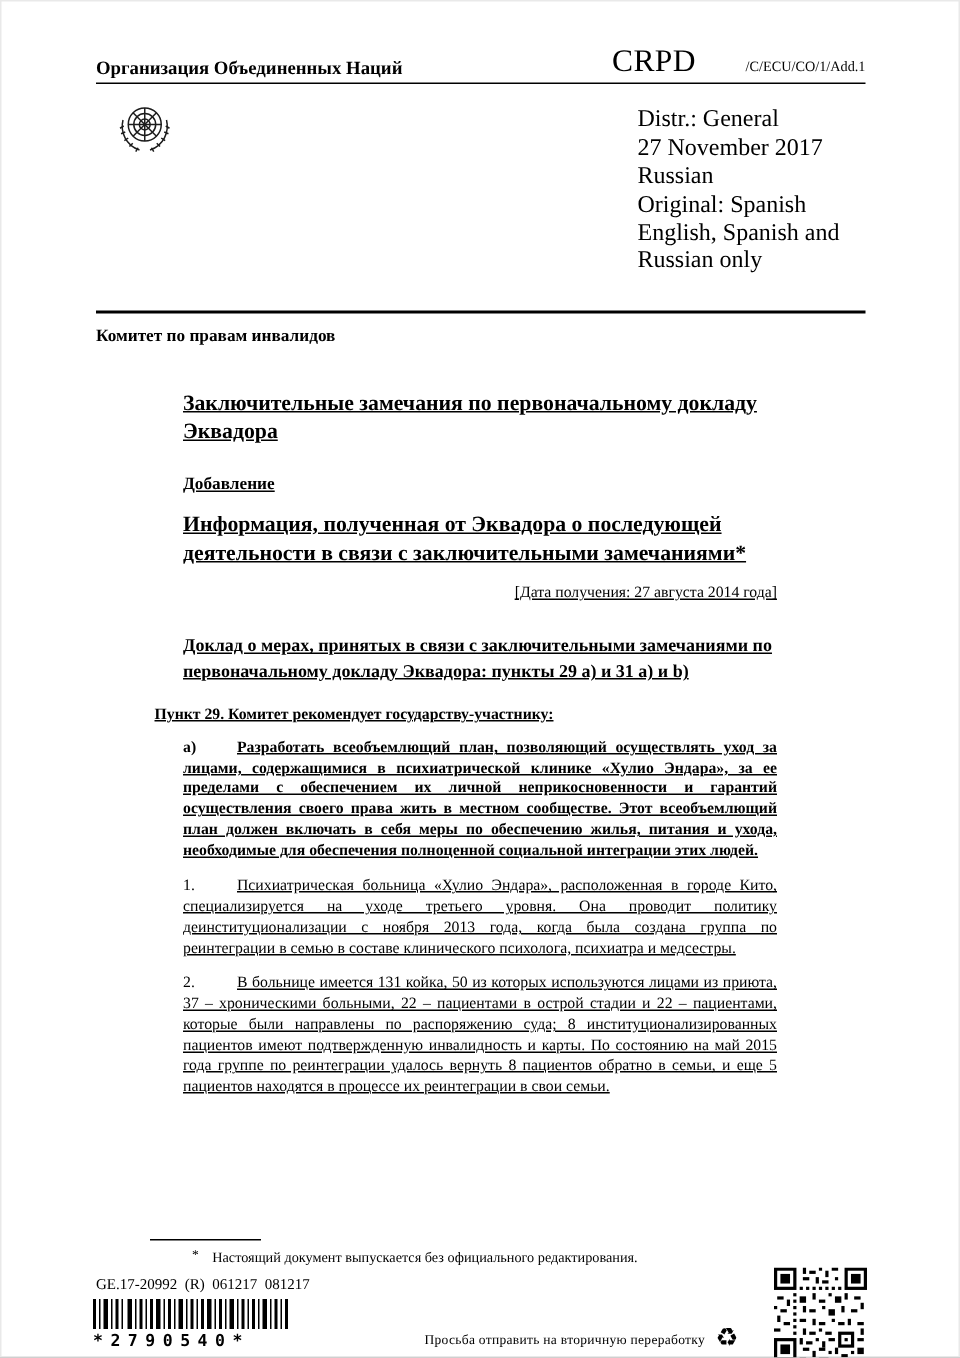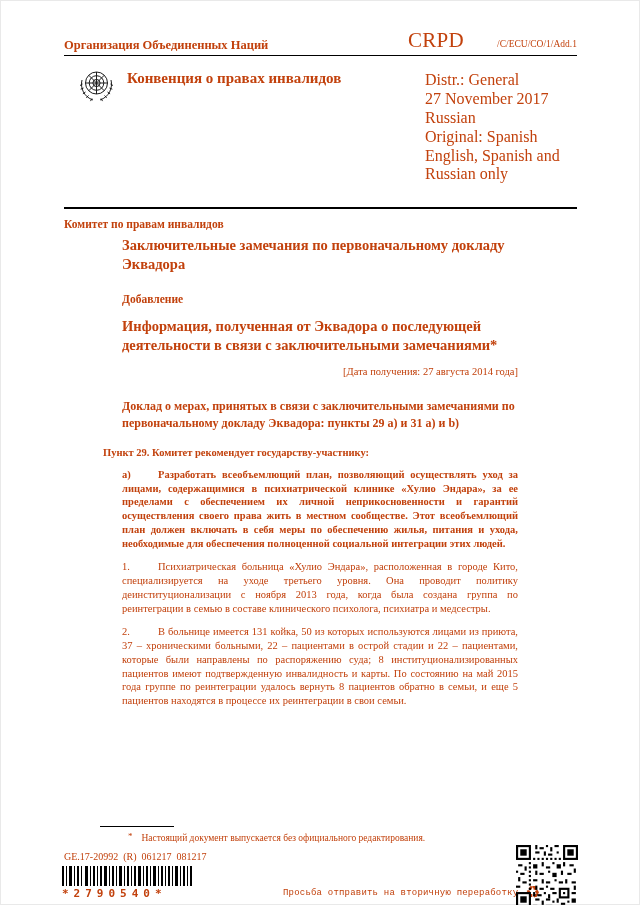--- a/index.html
+++ b/index.html
@@ -1,58 +1,58 @@
 <!DOCTYPE html>
 <html><head>
 <meta charset="utf-8">
 <style>
   * { margin:0; padding:0; box-sizing:border-box; }
   html,body { background:#9a9a9a; }
   .page {
     position:relative; width:640px; height:905px; background:#ffffff;
-    font-family:"Liberation Serif", serif; color:#c2410c; overflow:hidden;
+    font-family:"Liberation Serif", serif; color:#000000; overflow:hidden;
     box-shadow: inset 0 0 0 1px #e9e9e9;
   }
   
   .top-row { position:absolute; top:28px; left:64px; right:63px; display:flex; justify-content:space-between; align-items:flex-end; }
   .org-name { font-weight:bold; font-size:12.5px; }
   .doc-symbol { white-space:nowrap; }
   .sym-main { font-weight:normal; font-size:21px; letter-spacing:.3px; }
   .sym-suffix { font-size:9.5px;padding-left:33px; }
   .rule { position:absolute; left:64px; right:63px; }
   .rule.thin  { top:55px; border-top:1.5px solid #000; }
   .rule.thick { top:207px; border-top:2.5px solid #000; }
   
   .emblem { position:absolute; top:65px; left:75px; width:43px; height:43px; }
   .conv-title { position:absolute; top:69px; left:127px; width:215px; font-weight:bold; font-size:15px; line-height:1.3; }
   .distr-block { position:absolute; top:71px; left:425px; width:158px; font-size:16px; line-height:1.18; }
   
   .committee { position:absolute; top:218px; left:64px; font-weight:bold; font-size:11.5px; }
   
-  .content { position:absolute; top:236px; left:64px; width:454px; }
+  .content { position:absolute; top:260px; left:64px; width:454px;text-decoration:underline; }
   .content > * { margin-left:58px; }
   .doc-title { font-size:14.5px; font-weight:bold; line-height:1.3; }
   .addendum { margin-top:19px; font-weight:bold; font-size:11.5px; }
   .doc-title2 { margin-top:12px; }
   .date-received { margin-top:12px; text-align:right; font-size:10.5px; }
   .report-heading { margin-top:21px; font-size:12px; font-weight:bold; line-height:1.4; }
   .point { margin-top:15px; font-size:10.5px; font-weight:bold;margin-left:39px; }
   .para { margin-top:10px; font-size:10.5px; line-height:1.31; text-align:justify; }
   .para.bold { font-weight:bold; }
   .plabel { display:inline-block; width:36px; }
   
   .footnote-rule { position:absolute; top:826px; left:100px; width:74px; border-top:1px solid #000; }
   .footnote { position:absolute; top:833px; left:100px; font-size:9.5px;margin-left:28px; }
   .fn-marker { display:inline-block; margin-right:9px; position:relative; top:-2px; font-size:9px; }
   .ge-number { position:absolute; top:851px; left:64px; font-size:10px; white-space:pre; }
   .barcode-block { position:absolute; top:866px; left:62px; width:142px; }
   .barcode-svg { display:block; }
   .barcode-text { margin-top:1px; font-family:"DejaVu Sans Mono", monospace; font-weight:bold; font-size:11px; letter-spacing:5px; white-space:nowrap; }
   .recycle-line { position:absolute; top:884px; left:283px; display:flex; align-items:center; gap:7px; }
-  .recycle-text { font-size:9px; letter-spacing:.2px;font-family:Liberation Mono, monospace; }
+  .recycle-text { font-size:9px; letter-spacing:.2px; }
   .recycle-icon { font-family:"DejaVu Sans", sans-serif; font-size:17px; line-height:1; }
   .qr { position:absolute; top:845px; left:516px; width:62px; height:62px; }
 </style>
 </head>
 <body>
 
 <div class="page">
 
   <div class="top-row">
     <div class="org-name">Организация Объединенных Наций</div>
@@ -70,21 +70,20 @@
         <line x1="21.5" y1="7" x2="21.5" y2="29"></line>
         <line x1="13.7" y1="10.2" x2="29.3" y2="25.8"></line>
         <line x1="29.3" y1="10.2" x2="13.7" y2="25.8"></line>
         <path d="M7,15 C5,23 9,32 18,35"></path>
         <path d="M36,15 C38,23 34,32 25,35"></path>
         <path d="M7.5,19 l-2.5,1.5 M8.5,23 l-2.8,1.2 M10.5,27 l-2.6,1.8 M13.5,30.5 l-2.2,2.2 M17,33.5 l-1.5,2.6"></path>
         <path d="M35.5,19 l2.5,1.5 M34.5,23 l2.8,1.2 M32.5,27 l2.6,1.8 M29.5,30.5 l2.2,2.2 M26,33.5 l1.5,2.6"></path>
       </g>
     </svg>
   </div>
-  <div class="conv-title">Конвенция о правах инвалидов</div>
   <div class="distr-block">
     <div>Distr.: General</div>
     <div>27 November 2017</div>
     <div>Russian</div>
     <div>Original: Spanish</div>
     <div>English, Spanish and Russian only</div>
   </div>
 
   <div class="rule thick"></div>
   <div class="committee">Комитет по правам инвалидов</div>

